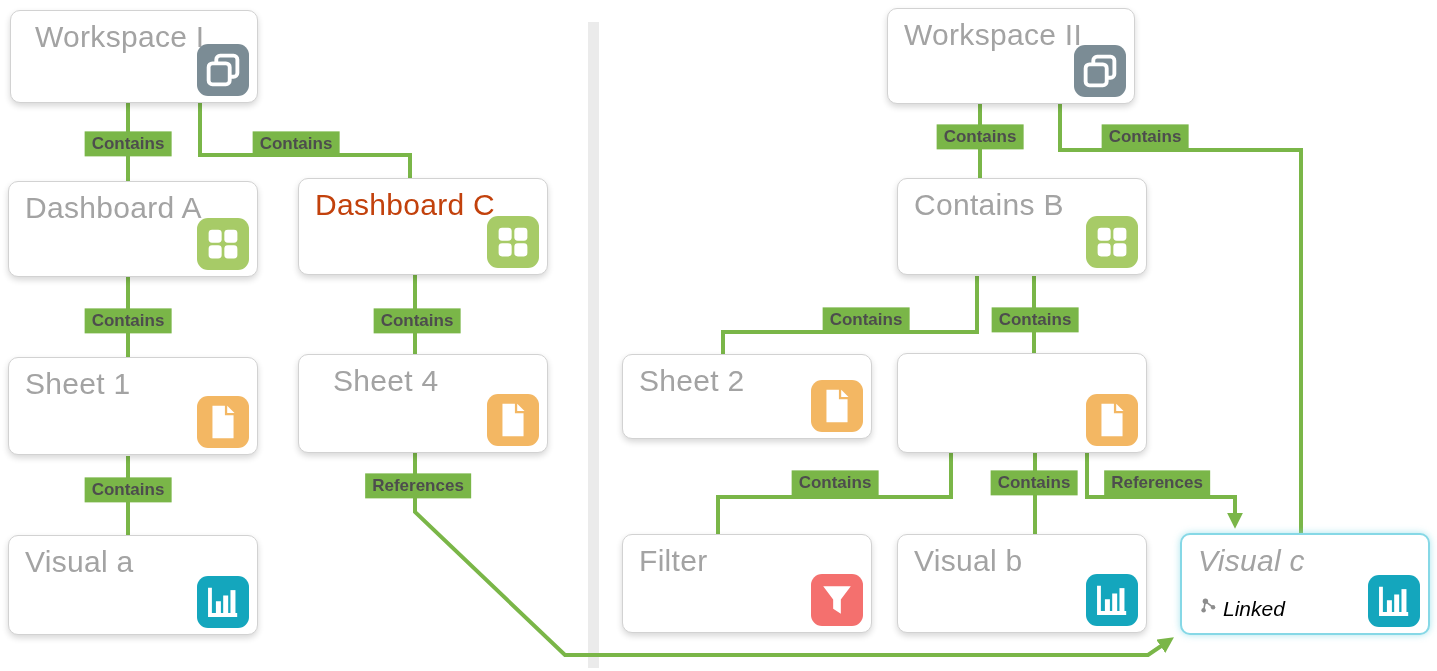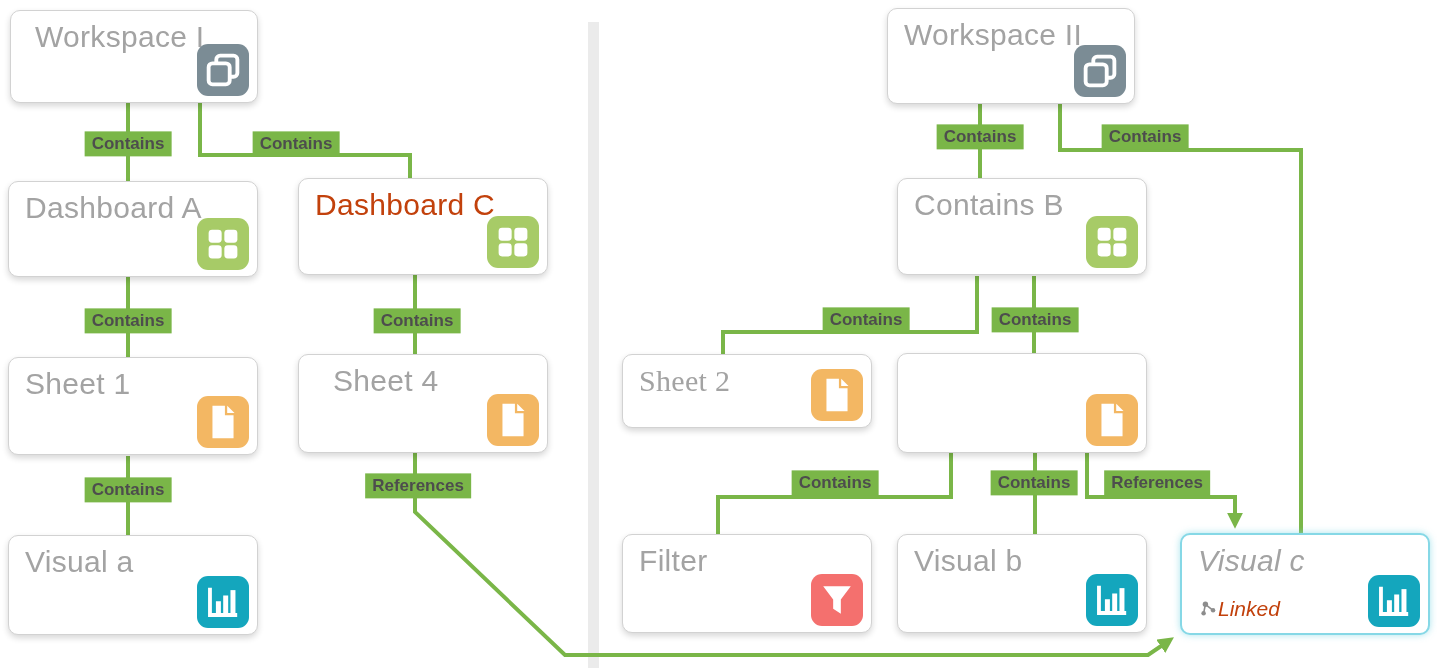--- a/index.html
+++ b/index.html
@@ -9,22 +9,22 @@
   .edge-layer{position:absolute;left:0;top:0;width:1437px;height:671px;}
   .edge-badge{position:absolute;transform:translate(-50%,-50%);background:var(--green);
     color:#4d4d4d;font-weight:bold;font-size:17px;line-height:1.25;padding:2px 7px;white-space:nowrap;}
   .card{position:absolute;background:#fff;border:1px solid #d2d2d2;border-radius:10px;
     box-shadow:0 3px 6px rgba(0,0,0,.16);box-sizing:border-box;}
   .card.highlighted{border:2px solid var(--highlight);box-shadow:0 0 7px rgba(134,216,230,.7);}
   .card .title{display:block;margin:9px 0 0 16px;font-size:30px;color:#a3a3a3;letter-spacing:.3px;}
   .card .icon{position:absolute;right:8px;bottom:6px;width:52px;height:52px;border-radius:11px;
     display:flex;align-items:center;justify-content:center;}
   .card .icon svg{width:46px;height:46px;}
-  .linked{position:absolute;left:18px;bottom:12px;display:flex;align-items:center;
-    color:#c2410c;font-size:21px;}
+  .linked{position:absolute;left:18px;bottom:12px;display:flex;gap:5px;
+    color:#000000;font-size:21px;}
   .linked svg{width:18px;height:18px;}
 </style>
 </head>
 <body>
 
 <div class="canvas">
   <div class="divider" id="divider" style="left: 588px; top: 22px; width: 11px; height: 646px;"></div>
   <svg class="edge-layer" id="edge-layer" viewBox="0 0 1437 671" xmlns="http://www.w3.org/2000/svg">
       <defs>
         <marker id="arw" viewBox="0 0 10 10" refX="7" refY="5" markerWidth="4" markerHeight="4" orient="auto">
@@ -134,21 +134,21 @@
         <span class="title" style="color: rgb(163, 163, 163);">Contains B</span>
         <span class="icon" style="background: rgb(167, 203, 103);">
           <svg viewBox="0 0 24 24">
             <rect x="4.5" y="4.5" width="6.8" height="6.8" rx="1.8" fill="#fff"></rect>
             <rect x="12.7" y="4.5" width="6.8" height="6.8" rx="1.8" fill="#fff"></rect>
             <rect x="4.5" y="12.7" width="6.8" height="6.8" rx="1.8" fill="#fff"></rect>
             <rect x="12.7" y="12.7" width="6.8" height="6.8" rx="1.8" fill="#fff"></rect>
           </svg>
         </span>
       </div>
-      <div class="card" style="left: 622px; top: 354px; width: 250px; height: 74px; font-family: Liberation Serif, serif;">
+      <div class="card" style="left: 622px; top: 354px; width: 250px; height: 85px;">
         <span class="title" style="color: rgb(163, 163, 163);">Sheet 2</span>
         <span class="icon" style="background: rgb(243, 183, 99);">
           <svg viewBox="0 0 24 24">
             <path d="M6.5 3.5 H13 V8.5 H17.5 V20.5 H6.5 Z" fill="#fff"></path>
             <path d="M14.2 3.5 L18 7.3 L14.2 7.3 Z" fill="#fff"></path>
           </svg>
         </span>
       </div>
       <div class="card" style="left: 897px; top: 353px; width: 250px; height: 100px;">
         <span class="icon" style="background: rgb(243, 183, 99);">

